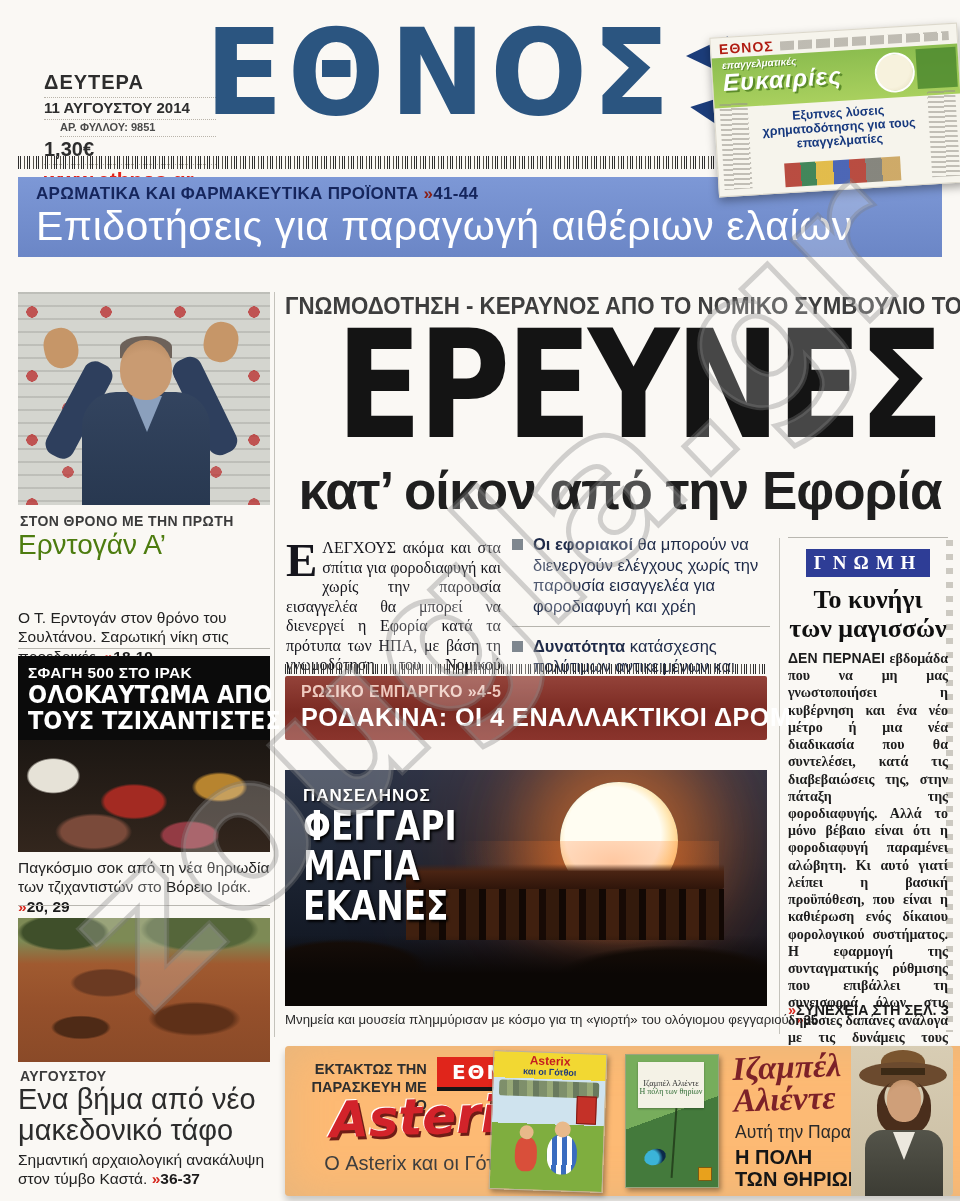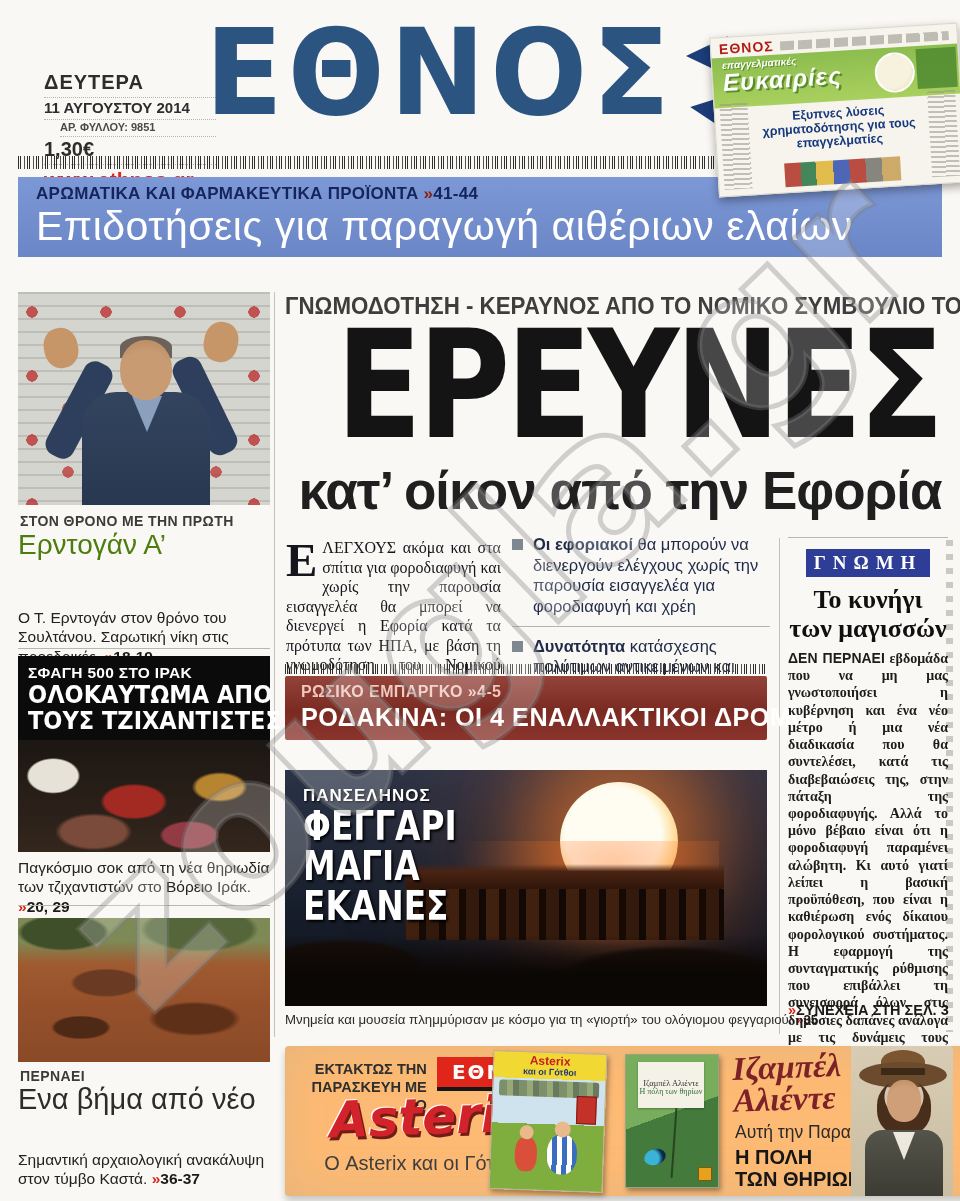--- a/index.html
+++ b/index.html
@@ -355,23 +355,24 @@
     <div class="iraq-title">ΟΛΟΚΑΥΤΩΜΑ ΑΠΟ</div>
     <div class="iraq-title">ΤΟΥΣ ΤΖΙΧΑΝΤΙΣΤΕΣ</div>
   </div>
   <div class="abs iraq-photo photo"></div>
   <div class="abs story-body iraq-caption">
     <span>Παγκόσμιο σοκ από τη νέα θηριωδία των τζιχαντιστών στο Βόρειο Ιράκ. </span><span class="pg-mark">»</span><span class="pg-num">20, 29</span>
   </div>
   <div class="abs hline div2"></div>
 
   <div class="abs amph-photo photo"></div>
-  <div class="abs story-kicker k-amph">ΠΕΡΝΑΕΙ</div>
+  <div class="abs story-kicker k-amph">ΑΥΓΟΥΣΤΟΥ</div>
   <div class="abs t-amph">
     <div>Ενα βήμα από νέο</div>
+    <div>μακεδονικό τάφο</div>
   </div>
   <div class="abs story-body b-amph">
     <span>Σημαντική αρχαιολογική ανακάλυψη στον τύμβο Καστά. </span><span class="pg-mark">»</span><span class="pg-num">36-37</span>
   </div>
 
   <div class="abs promo">
     <div class="p-when">
       <div>ΕΚΤΑΚΤΩΣ ΤΗΝ</div>
       <div>ΠΑΡΑΣΚΕΥΗ ΜΕ ΤΟ</div>
     </div>

